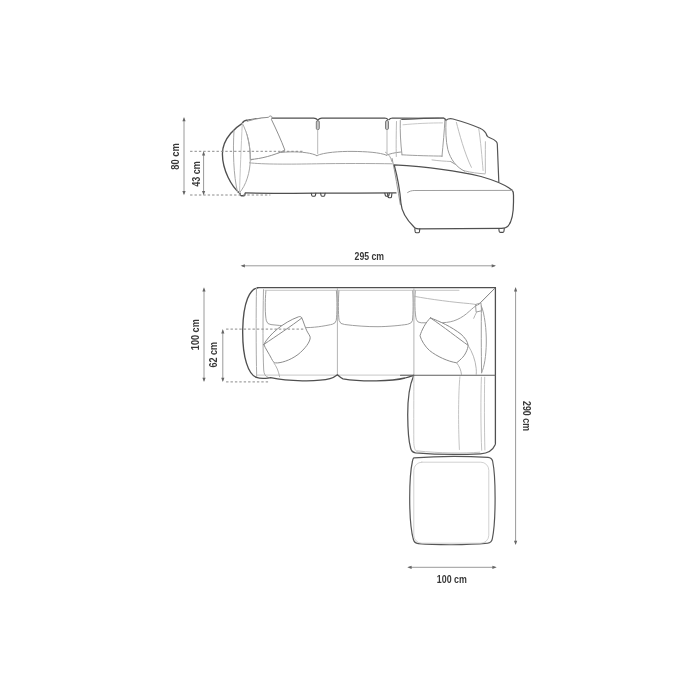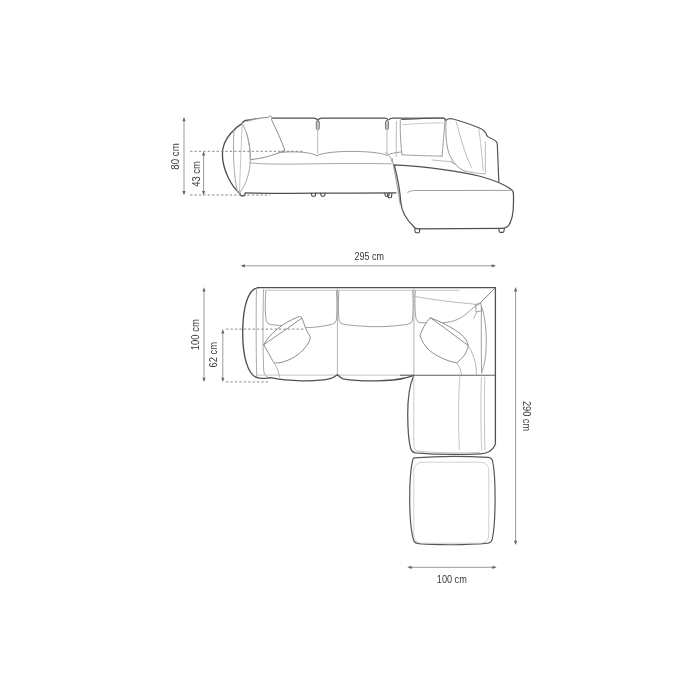--- a/index.html
+++ b/index.html
@@ -1,16 +1,16 @@
 <!DOCTYPE html>
 <html><head>
 <meta charset="utf-8">
 <style>
   html,body{margin:0;padding:0;background:#ffffff;}
-  .wrap{width:700px;height:620px;background:#0369a1;overflow:hidden;}
+  .wrap{width:700px;height:620px;background:#0369a1;overflow:hidden;font-weight:bold;}
   text{font-family:"Liberation Sans",sans-serif;fill:#383838;font-size:11.5px;}
 </style>
 </head>
 <body>
 <div class="wrap">
 <svg width="700" height="700" viewBox="0 0 700 700">
 <rect width="700" height="700" fill="#ffffff"></rect>
 
 <g fill="none" stroke-linecap="round" stroke-linejoin="round">
 

